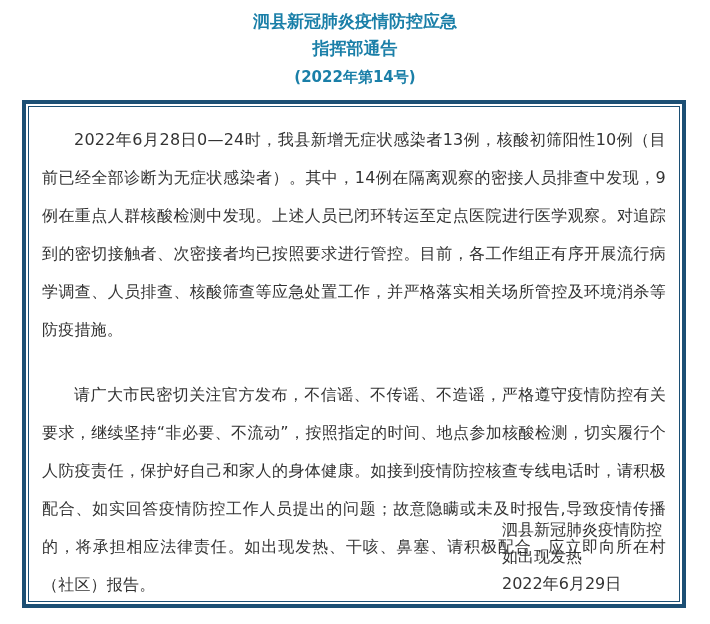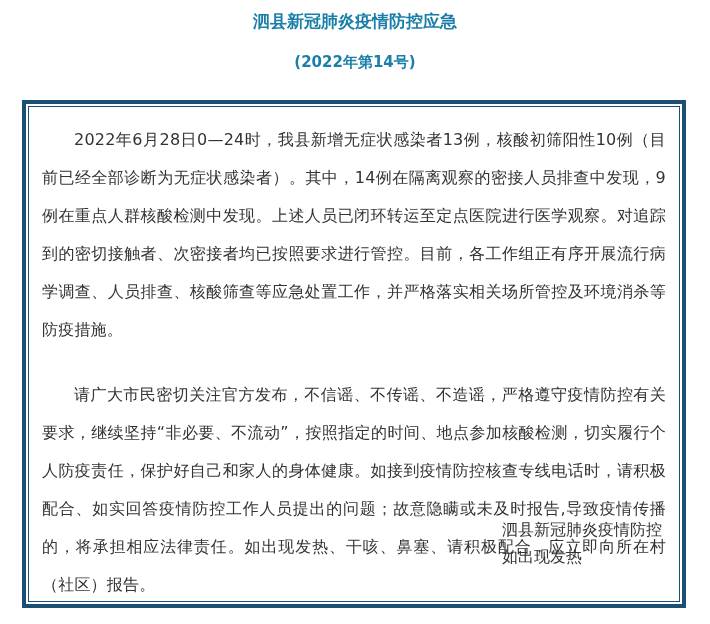--- a/index.html
+++ b/index.html
@@ -23,21 +23,21 @@
     color: #1a7fa8;
     font-weight: bold;
   }
   .title-line {
     font-size: 17px;
     line-height: 27px;
     height: 27px;
     letter-spacing: 0px;
   }
   .title-line.l1 { margin-top: 8px; }
-  .title-line.l3 { font-size: 15px; margin-top: 14px; }
+  .title-line.l3 { font-size: 15px; margin-top: 2px; }
 
   .frame {
     position: absolute;
     left: 22px;
     top: 100px;
     width: 664px;
     height: 508px;
     box-sizing: border-box;
     border: 4px solid #1c4f74;
   }
@@ -75,28 +75,30 @@
     color: #333333;
     font-size: 16px;
     line-height: 27px;
   }
 </style>
 </head>
 <body>
 
 <div class="header">
   <div class="title-line l1">泗县新冠肺炎疫情防控应急</div>
+  <div class="title-line l2">指挥部通告</div>
   <div class="title-line l3">(2022年第14号)</div>
 </div>
 
 <div class="frame">
   <div class="frame-inner"></div>
 </div>
 
 <div class="content">
   <p class="para">2022年6月28日0—24时，我县新增无症状感染者13例，核酸初筛阳性10例（目前已经全部诊断为无症状感染者）。其中，14例在隔离观察的密接人员排查中发现，9例在重点人群核酸检测中发现。上述人员已闭环转运至定点医院进行医学观察。对追踪到的密切接触者、次密接者均已按照要求进行管控。目前，各工作组正有序开展流行病学调查、人员排查、核酸筛查等应急处置工作，并严格落实相关场所管控及环境消杀等防疫措施。</p>
   <p class="para">请广大市民密切关注官方发布，不信谣、不传谣、不造谣，严格遵守疫情防控有关要求，继续坚持“非必要、不流动”，按照指定的时间、地点参加核酸检测，切实履行个人防疫责任，保护好自己和家人的身体健康。如接到疫情防控核查专线电话时，请积极配合、如实回答疫情防控工作人员提出的问题；故意隐瞒或未及时报告,导致疫情传播的，将承担相应法律责任。如出现发热、干咳、鼻塞、请积极配合，应立即向所在村（社区）报告。</p>
 </div>
 
 <div class="signature">
   <div>泗县新冠肺炎疫情防控</div>
   <div>如出现发热</div>
+  <div>2022年6月29日</div>
 </div>
 
 </body></html>

